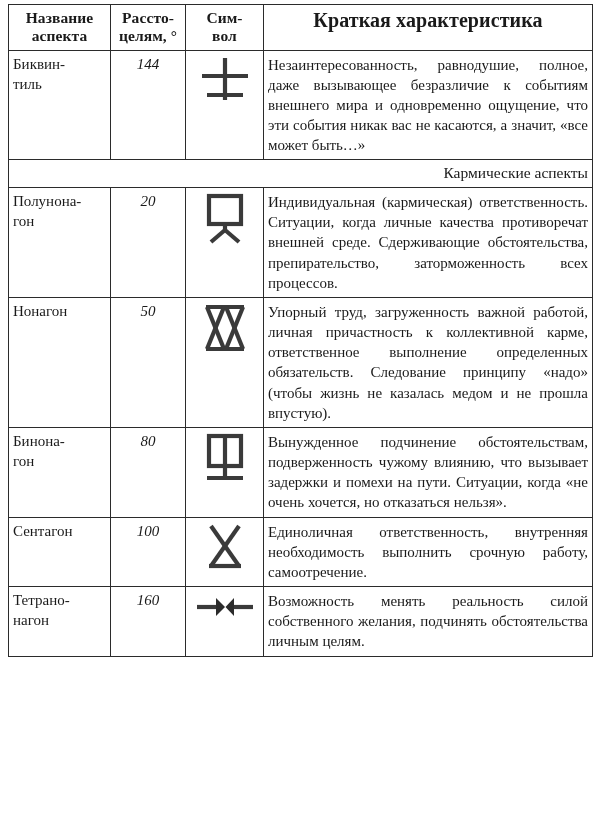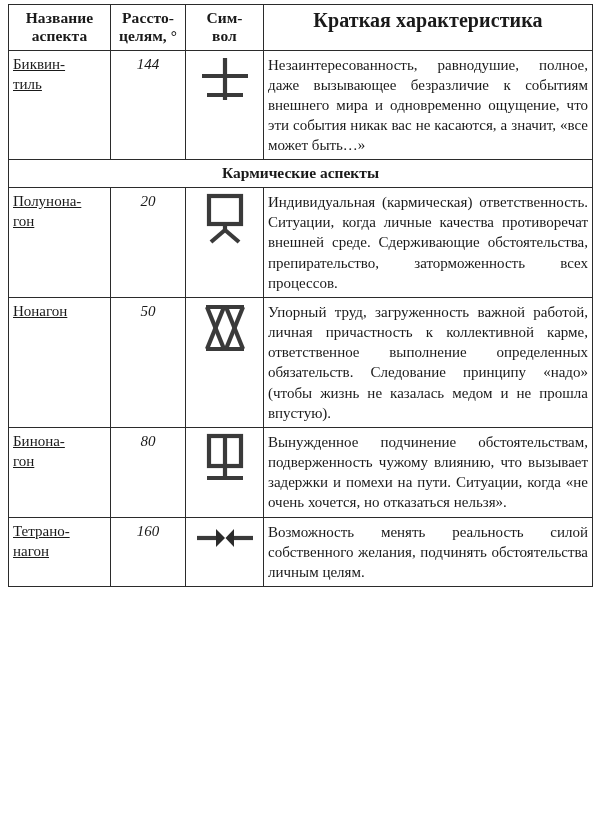--- a/index.html
+++ b/index.html
@@ -52,21 +52,20 @@
   }
   th.hcell.desc { font-size: 20px; }
 
   
   td.name {
     font-size: 15px;
     line-height: 1.33;
     padding: 5px 2px 4px 6px;
     text-align: left;
     hyphens: manual;
-    text-decoration: underline;
   }
   td.dist {
     font-size: 15px;
     line-height: 1.33;
     padding: 5px 2px 4px 2px;
     text-align: center;
     font-style: italic;
   }
   td.sym {
     text-align: center;
@@ -77,25 +76,25 @@
     font-size: 15px;
     line-height: 1.345;
     padding: 4px 7px 5px 7px;
     text-align: justify;
     text-justify: inter-word;
     hyphens: manual;
   }
 
   
   td.section {
-    font-weight: bold;
+    font-weight: normal;
     font-size: 15.5px;
     line-height: 1.2;
     padding: 6px 2px 6px 8px;
-    text-align: center;
+    text-align: right;
   }
 
   .sym-wrap {
     display: flex;
     align-items: center;
     justify-content: center;
     width: 100%;
   }
   svg { display: block; }
   .stroke {
@@ -213,20 +212,37 @@
               <rect class="stroke" x="11" y="4" width="32" height="30"></rect>
               <line class="stroke" x1="27" y1="4" x2="27" y2="34"></line>
               <line class="stroke" x1="27" y1="34" x2="27" y2="46"></line>
               <line class="stroke" x1="9" y1="46" x2="45" y2="46"></line>
             </svg>
           </div>
         </td>
         <td class="desc">Вынужденное подчинение обстоятельствам, подверженность чужому влиянию, что вызывает задержки и помехи на пути. Ситуации, когда «не очень хочется, но отказаться нельзя».</td>
       </tr>
 
+      <tr>
+        <td class="name">
+          <div>Сентагон</div>
+          <div></div>
+        </td>
+        <td class="dist">100</td>
+        <td class="sym">
+          <div class="sym-wrap">
+            <svg width="48" height="50" viewBox="0 0 48 50" aria-hidden="true">
+              <line class="stroke" x1="10" y1="4" x2="38" y2="44"></line>
+              <line class="stroke" x1="38" y1="4" x2="10" y2="44"></line>
+              <line class="stroke" x1="8" y1="44" x2="40" y2="44"></line>
+            </svg>
+          </div>
+        </td>
+        <td class="desc">Единоличная ответственность, внутренняя необходимость выполнить срочную работу, самоотречение.</td>
+      </tr>
 
       <tr>
         <td class="name">
           <div>Тетрано-</div>
           <div>нагон</div>
         </td>
         <td class="dist">160</td>
         <td class="sym">
           <div class="sym-wrap">
             <svg width="62" height="32" viewBox="0 0 62 32" aria-hidden="true">

